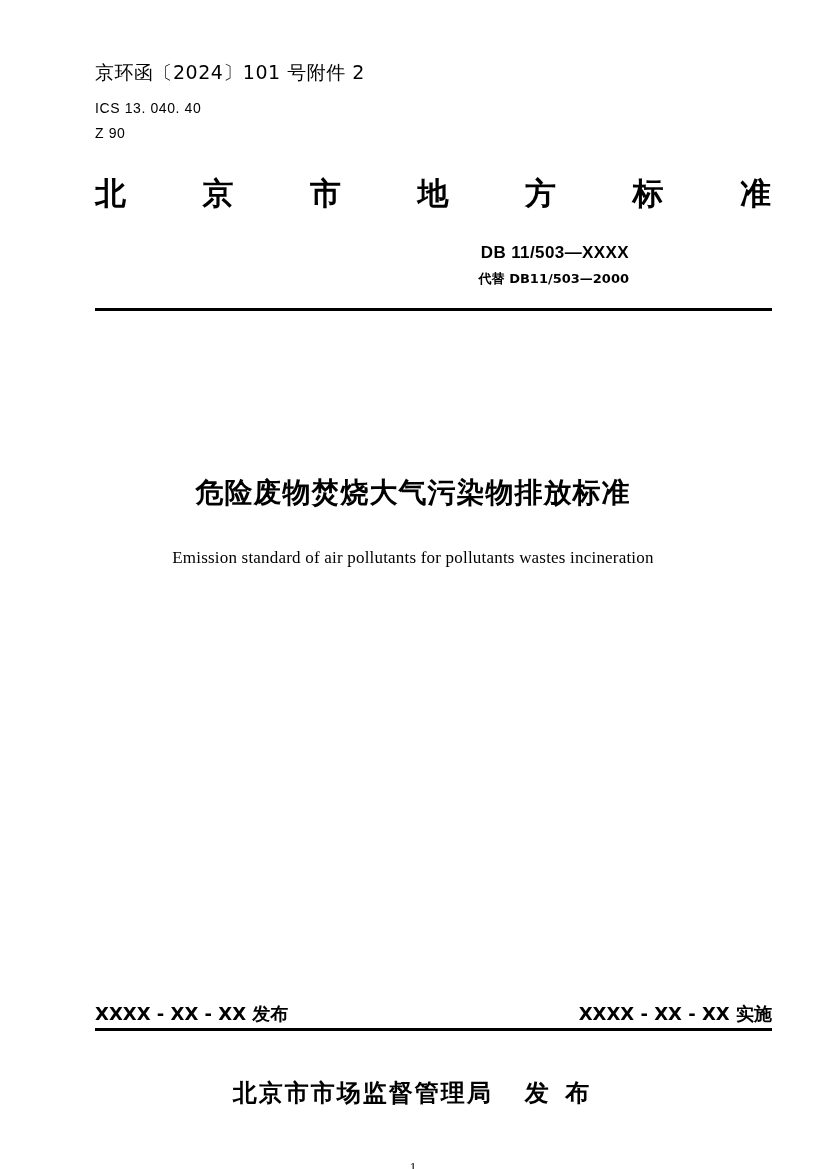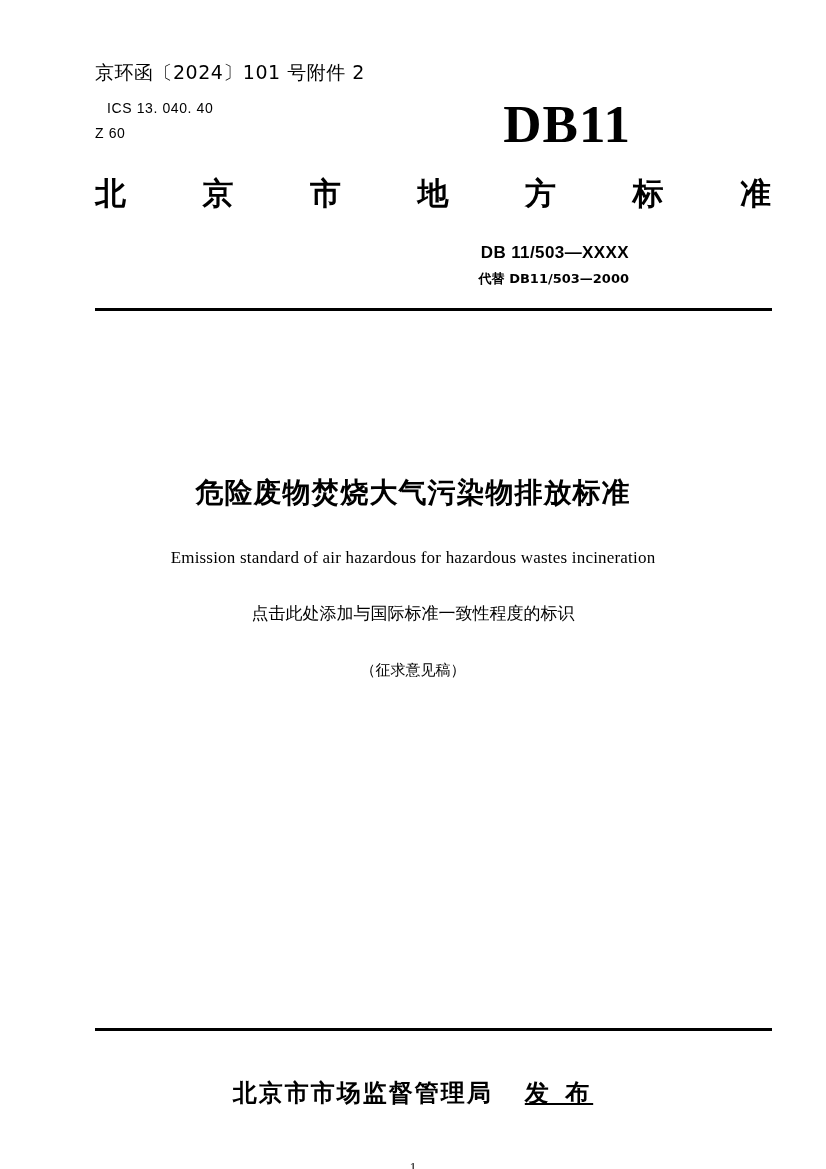--- a/index.html
+++ b/index.html
@@ -32,21 +32,20 @@
     white-space: nowrap;
   }
   .ics {
     position: absolute;
     left: 95px;
     top: 84px;
     font-size: 14px;
     font-family: "Liberation Sans", sans-serif;
     letter-spacing: 0.6px;
     white-space: nowrap;
-    margin-left: 12px;
   }
   .zcode {
     position: absolute;
     left: 95px;
     top: 109px;
     font-size: 14px;
     font-family: "Liberation Sans", sans-serif;
     letter-spacing: 0.6px;
     white-space: nowrap;
   }
@@ -166,64 +165,64 @@
     width: 826px;
     text-align: center;
     font-size: 24px;
     font-weight: bold;
     font-family: "DejaVu Sans", sans-serif;
     letter-spacing: 2px;
   }
   .issuer .pub {
     margin-left: 32px;
     letter-spacing: 4px;
-    text-decoration: underline;
   }
   .page-num {
     position: absolute;
     left: 0;
     top: 1143px;
     width: 826px;
     text-align: center;
     font-size: 13px;
     font-family: "Liberation Serif", serif;
   }
 </style>
 </head>
 <body>
 
 <div class="page">
 
   <div class="doc-ref">京环函〔2024〕101 号附件 2</div>
 
   <div class="ics">ICS 13. 040. 40</div>
-  <div class="zcode">Z 60</div>
-
-  <div class="db11">DB11</div>
+  <div class="zcode">Z 90</div>
+
 
   <div class="bjstd">
     <span>北</span>
     <span>京</span>
     <span>市</span>
     <span>地</span>
     <span>方</span>
     <span>标</span>
     <span>准</span>
   </div>
 
   <div class="std-no">DB 11/503—XXXX</div>
   <div class="replaces">代替 DB11/503—2000</div>
 
   <div class="rule-top"></div>
 
   <div class="title-cn">危险废物焚烧大气污染物排放标准</div>
-  <div class="title-en">Emission standard of air hazardous for hazardous wastes incineration</div>
-  <div class="note-id">点击此处添加与国际标准一致性程度的标识</div>
-  <div class="draft">（征求意见稿）</div>
-
+  <div class="title-en">Emission standard of air pollutants for pollutants wastes incineration</div>
+
+  <div class="footer-dates">
+    <span>XXXX - XX - XX 发布</span>
+    <span>XXXX - XX - XX 实施</span>
+  </div>
   <div class="rule-bottom"></div>
 
   <div class="issuer">
     <span>北京市市场监督管理局</span><span class="pub">发 布</span>
   </div>
 
   <div class="page-num">1</div>
 
 </div>
 

